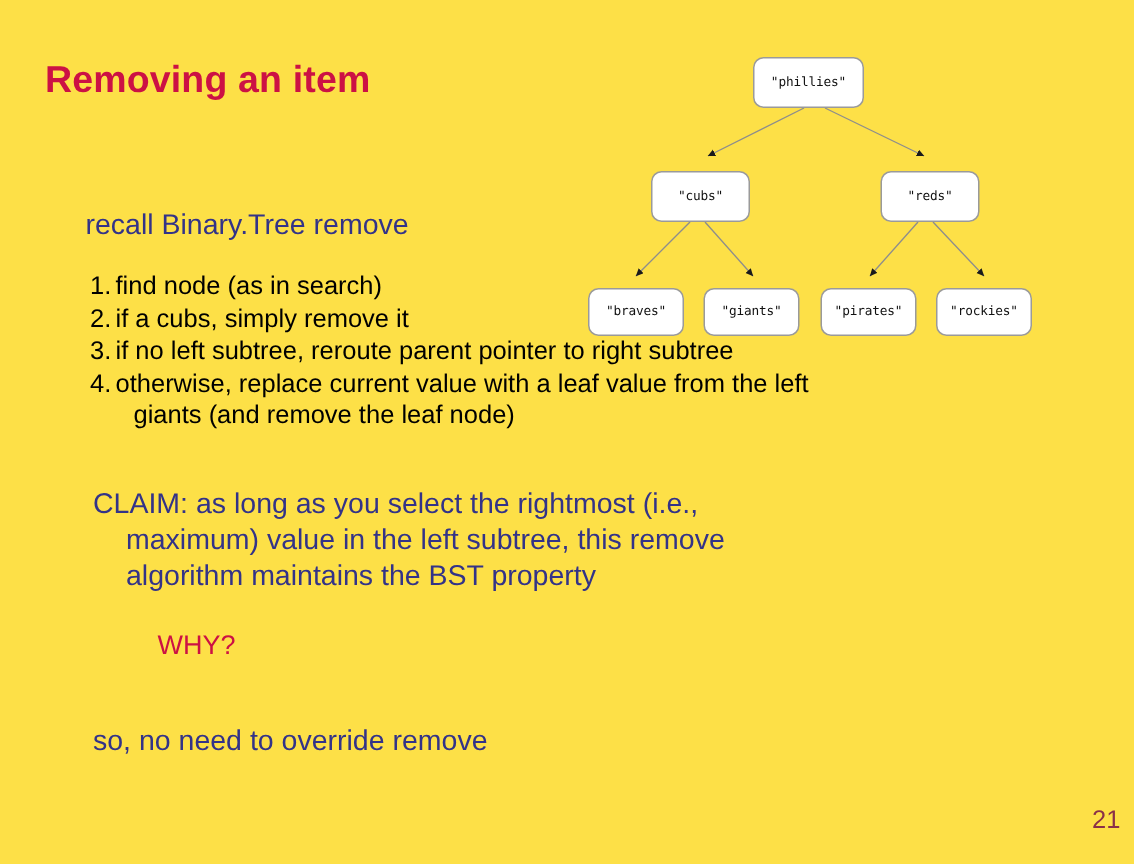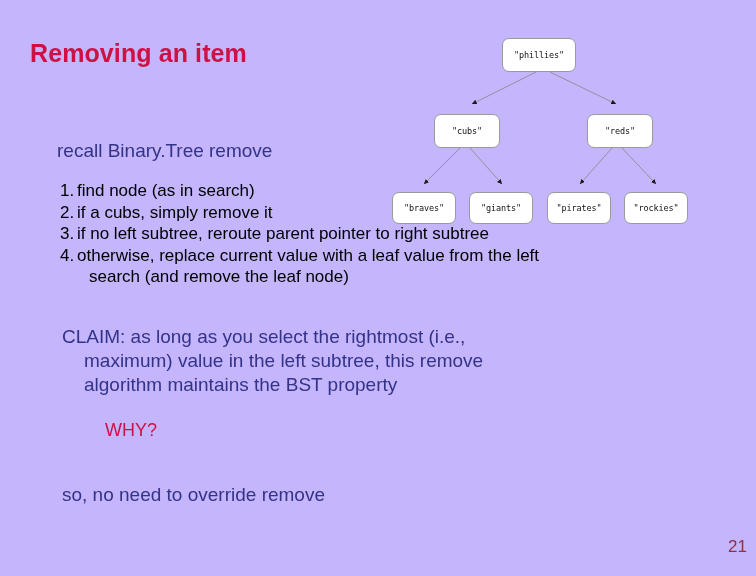--- a/index.html
+++ b/index.html
@@ -13,21 +13,21 @@
     height: 576px;
     position: relative;
     overflow: hidden;
     font-family: "Liberation Sans", sans-serif;
     -webkit-font-smoothing: antialiased;
   }
 
   .slide {
     position: absolute;
     inset: 0;
-    background: #c4b5fd;
+    background: #fde047;
   }
 
   
   .slide-title {
     position: absolute;
     left: 30px;
     top: 39px;
     font-size: 25px;
     font-weight: bold;
     color: #cc1144;
@@ -204,21 +204,21 @@
 
     <div class="step">
       <span class="step-num">3.</span>
       <span class="step-text">if no left subtree, reroute parent pointer to right subtree</span>
     </div>
 
     <div class="step">
       <span class="step-num">4.</span>
       <span class="step-text">
         <span>otherwise, replace current value with a leaf value from the left</span>
-        <span class="wrap-indent">search (and remove the leaf node)</span>
+        <span class="wrap-indent">giants (and remove the leaf node)</span>
       </span>
     </div>
 
   </div>
 
   <div class="claim">
     <span>CLAIM: as long as you select the rightmost (i.e.,</span>
     <span class="l2">maximum) value in the left subtree, this remove</span>
     <span class="l3">algorithm maintains the BST property</span>
   </div>

